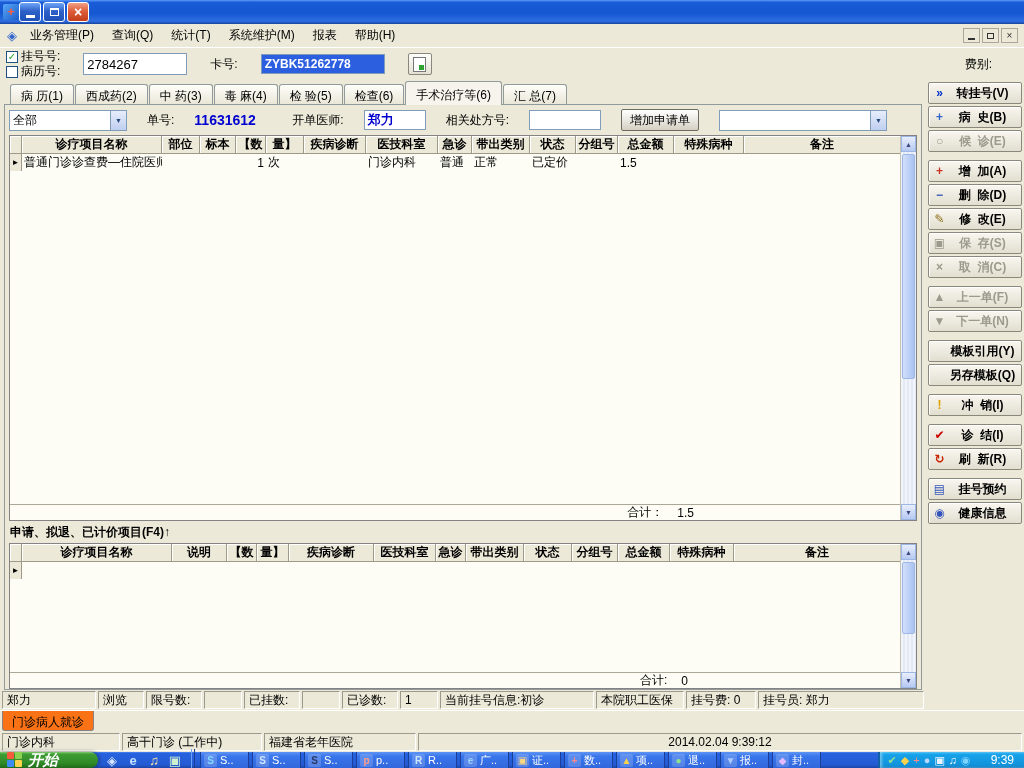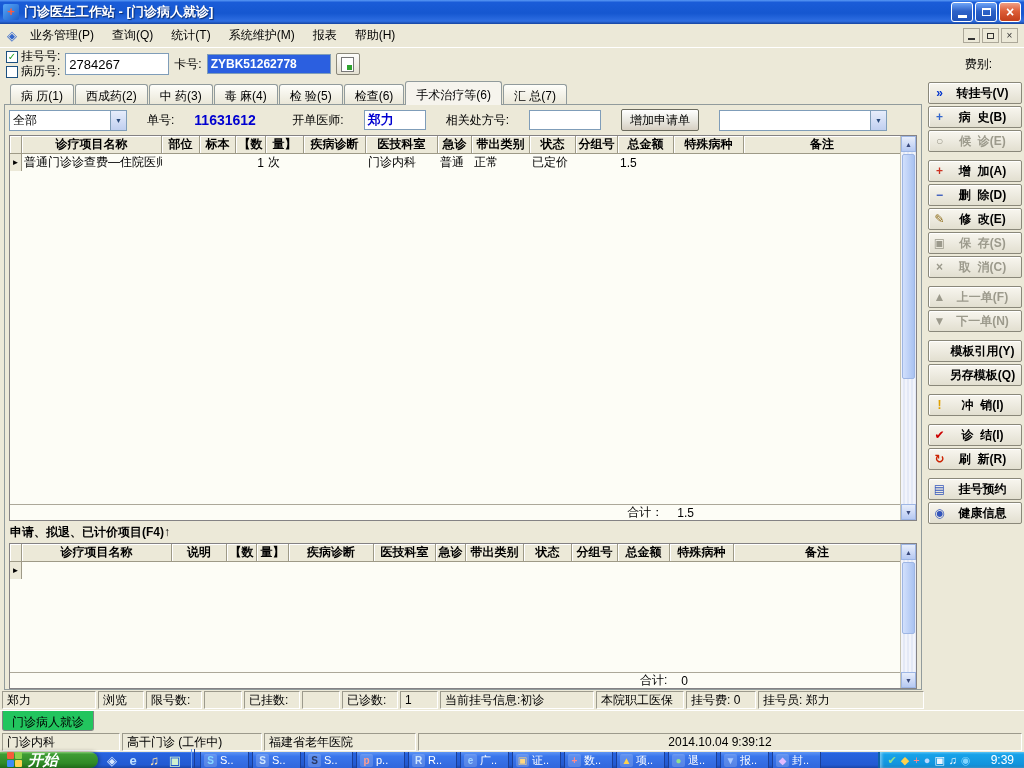--- a/index.html
+++ b/index.html
@@ -24,21 +24,21 @@
 
 .menubar{height:24px;display:flex;align-items:center;background:#ECE9D8;border-bottom:1px solid #fff;padding:0 3px}
 .menu-icon{width:18px;text-align:center;color:#3366CC;font-size:13px}
 .menu-item{padding:3px 9px;white-space:nowrap}
 .mdi-btns{margin-left:auto;display:flex;gap:2px;padding-right:3px}
 .mdi-btn{width:17px;height:15px;border:1px solid #ACA899;background:#ECE9D8;display:flex;align-items:center;justify-content:center;font-size:10px;color:#333}
 .g-min-s{width:7px;height:2px;background:#333;align-self:flex-end;margin-bottom:2px}
 .g-restore-s{width:7px;height:6px;border:1px solid #333}
 
 
-.patient-row{height:32px;display:flex;align-items:center;padding:2px 6px;gap:5px}
+.patient-row{height:32px;display:flex;align-items:center;padding:2px 6px;gap:23px}
 .cb-stack{display:flex;flex-direction:column;justify-content:center;gap:1px}
 .cb-line{display:flex;align-items:center;gap:3px;height:14px;white-space:nowrap}
 .checkbox{width:12px;height:12px;background:#fff;border:1px solid #1C5180;display:flex;align-items:center;justify-content:center;font-size:10px;color:#21A121;font-weight:bold;flex:none}
 .checkbox.checked::after{content:"✓"}
 .input{border:1px solid #7F9DB9;background:#fff;height:22px;font:inherit;padding:0 3px}
 .reg-input{width:104px;font-size:13px}
 .card-field{width:124px;height:20px;background:#2B5FE0;border:1px solid #7F9DB9;color:#fff;font-weight:bold;font-size:12px;display:flex;align-items:center;padding:0 3px;overflow:hidden}
 .card-btn{width:24px;height:22px;border:1px solid #8A887A;border-radius:2px;background:linear-gradient(#FDFDFB,#E4E1D2);display:flex;align-items:center;justify-content:center}
 .card-glyph{width:13px;height:15px;background:#fff;border:1px solid #777;position:relative}
 .card-glyph::after{content:"";position:absolute;right:1px;bottom:1px;width:5px;height:5px;background:#2FA32F}
@@ -98,21 +98,21 @@
 .split-bar{height:22px;display:flex;align-items:center;padding:0 5px;font-weight:bold}
 .split-left{white-space:nowrap}
 .split-center{flex:1;text-align:center;white-space:nowrap}
 .split-right{width:200px}
 
 
 .status-row{height:20px;display:flex;gap:2px;padding:1px 2px;background:#ECE9D8;flex:none}
 .seg{border:1px solid;border-color:#9C9A8C #FFF #FFF #9C9A8C;background:#ECE9D8;display:flex;align-items:center;padding:0 4px;white-space:nowrap;overflow:hidden}
 .st0{width:94px}.st1{width:46px}.st2{width:56px}.st3{width:38px}.st4{width:56px}.st5{width:38px}.st6{width:56px}.st7{width:38px}.st8{width:154px}.st9{width:88px}.st10{width:70px}.st11{flex:1}
 .doc-tab-row{height:22px;background:#ECE9D8;border-top:1px solid #FFF;display:flex;align-items:flex-start;padding-left:2px;flex:none}
-.doc-tab{height:20px;padding:3px 9px 0;border:1px solid #848284;border-top:none;border-radius:0 0 3px 3px;background:#22c55e;white-space:nowrap}
+.doc-tab{height:20px;padding:3px 9px 0;border:1px solid #848284;border-top:none;border-radius:0 0 3px 3px;background:#f97316;white-space:nowrap}
 .bottom-bar{height:20px;display:flex;gap:2px;padding:1px 2px;background:#ECE9D8;flex:none}
 .bb0{width:118px}.bb1{width:140px}.bb2{width:152px}.bb3{flex:1;justify-content:center}
 
 
 .sidebar{width:98px;padding:2px 2px 0 2px;display:flex;flex-direction:column;flex:none}
 .side-btn{height:22px;margin-bottom:2px;border:1px solid #8A887A;border-radius:2px;background:linear-gradient(#F8F6EF,#E2DFD0);box-shadow:inset 1px 1px 0 #FFF;display:flex;align-items:center;padding:0 3px;font-weight:bold;flex:none}
 .side-btn .ic{width:15px;text-align:center;font-weight:bold;flex:none}
 .side-btn .lb{flex:1;text-align:center;white-space:pre;overflow:hidden}
 .side-btn.disabled{color:#9C9A8C}
 .side-btn.gap{margin-top:6px}
@@ -135,21 +135,20 @@
 .tray-time{color:#fff;margin-left:16px}
 </style>
 </head>
 <body>
 
 <div class="screen">
 <div class="window">
 
   <div class="titlebar">
     <div class="app-icon"></div>
-    <span class="title-text">门诊医生工作站 - [门诊病人就诊]</span>
     <div class="tb-btns">
       <div class="tb-btn min">
             <span class="g-min"></span>
           </div>
       <div class="tb-btn max">
             <span class="g-restore"></span>
           </div>
       <div class="tb-btn close">
             <span class="g-close">×</span>
           </div>
@@ -416,21 +415,21 @@
   </div>
 
   <div class="doc-tab-row">
     <div class="doc-tab">门诊病人就诊</div>
   </div>
 
   <div class="bottom-bar">
     <div class="seg bb0">门诊内科</div>
     <div class="seg bb1">高干门诊 (工作中)</div>
     <div class="seg bb2">福建省老年医院</div>
-    <div class="seg bb3">2014.10.04 9:39:12</div>
+    <div class="seg bb3">2014.02.04 9:39:12</div>
   </div>
 </div>
 
 <div class="taskbar">
   <div class="start-btn">
     <span class="flag">
           <i class="f1"></i>
           <i class="f2"></i>
           <i class="f3"></i>
           <i class="f4"></i>

